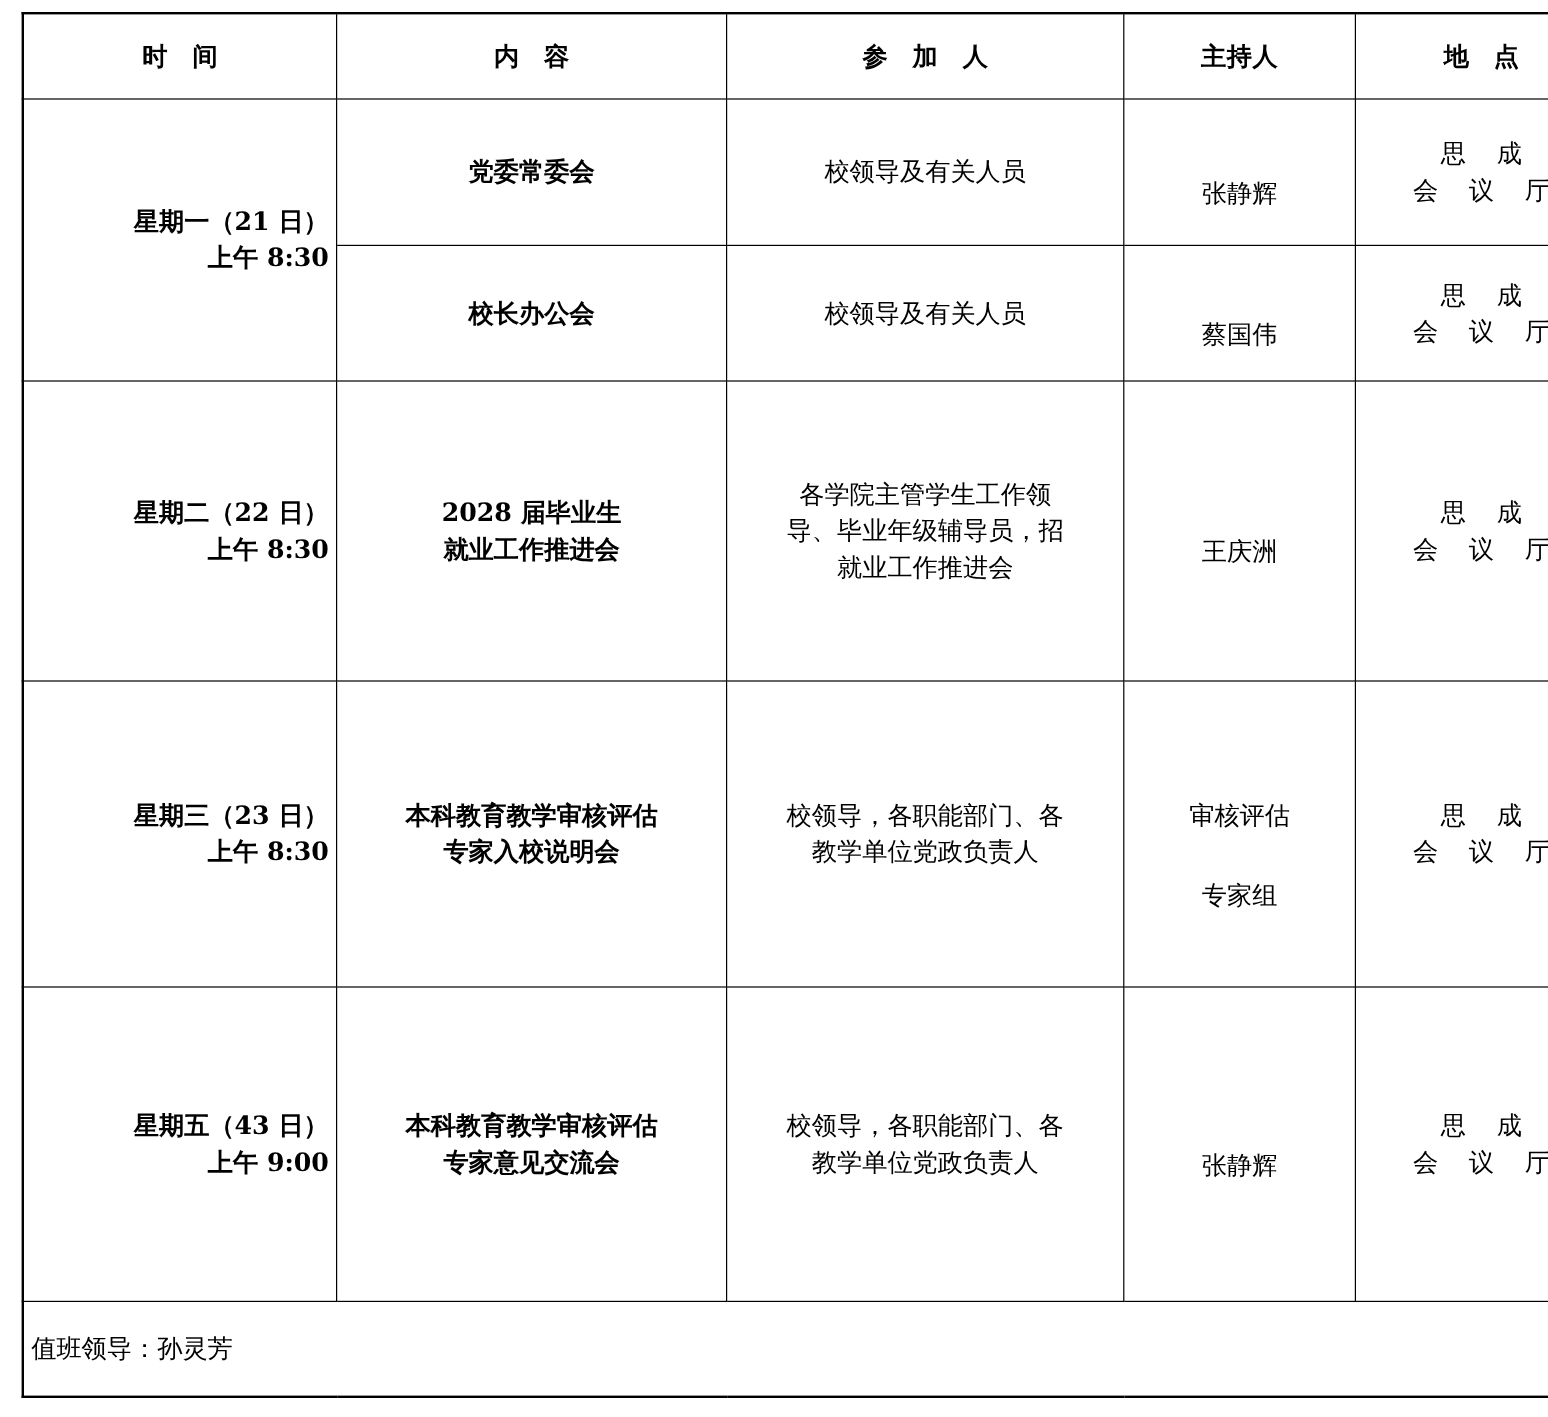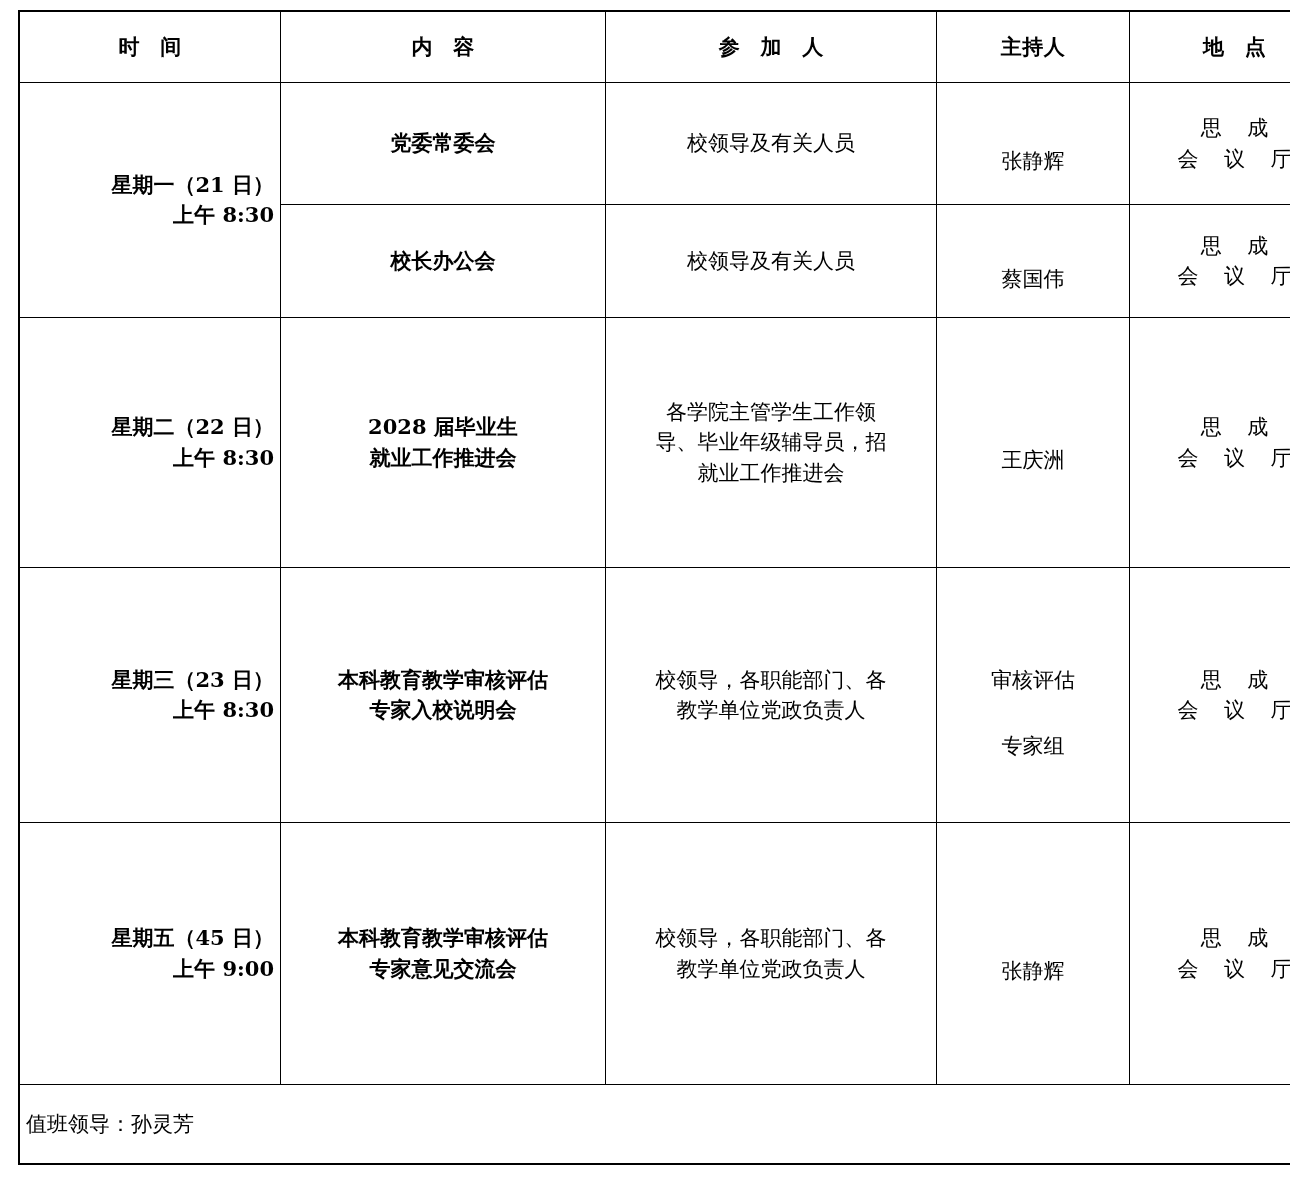--- a/index.html
+++ b/index.html
@@ -191,21 +191,21 @@
           <span class="line">专家组</span>
         </td>
         <td class="cell-place">
           <span class="line">思    成</span>
           <span class="line">会  议  厅</span>
         </td>
       </tr>
 
       <tr class="r5">
         <td class="cell-time">
-          <span class="line">星期五（45 日）</span>
+          <span class="line">星期五（43 日）</span>
           <span class="line">上午 9:00</span>
         </td>
         <td class="cell-content">
           <span class="line">本科教育教学审核评估</span>
           <span class="line">专家意见交流会</span>
         </td>
         <td class="cell-attend">
           <span class="line">校领导，各职能部门、各</span>
           <span class="line">教学单位党政负责人</span>
         </td>

